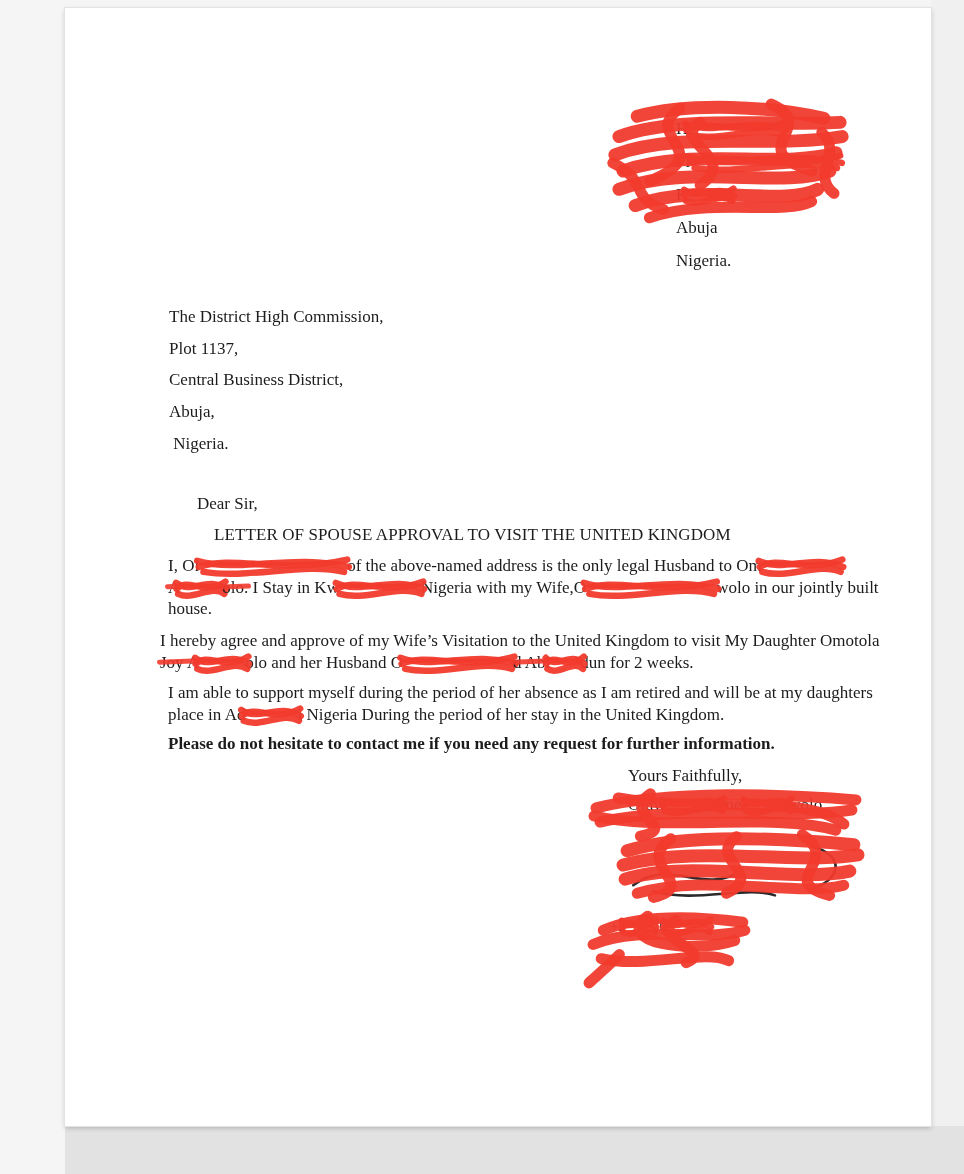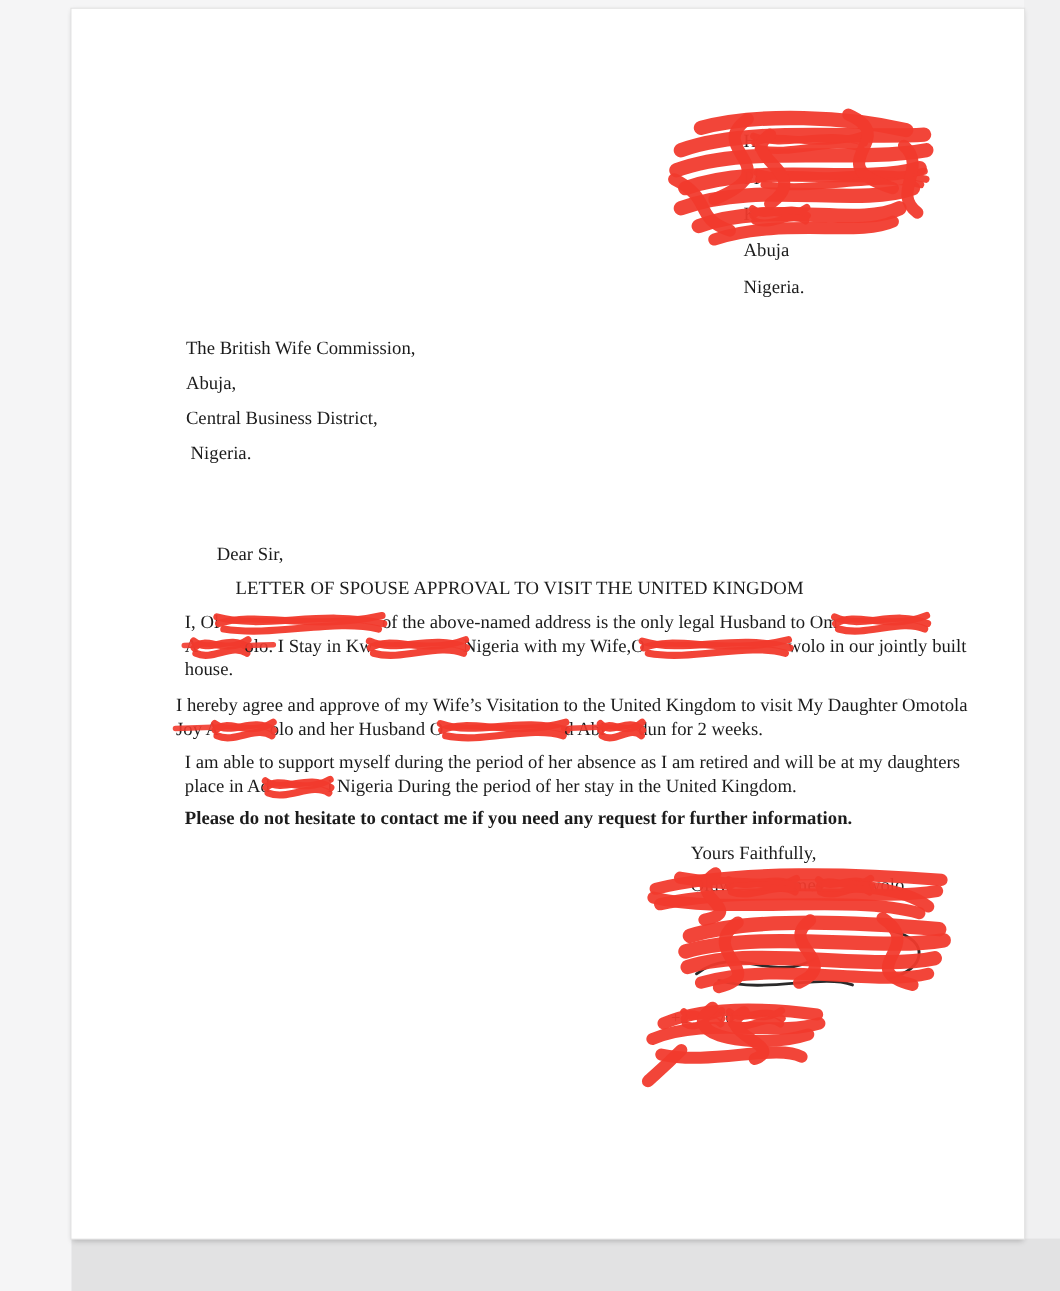--- a/index.html
+++ b/index.html
@@ -78,23 +78,24 @@
       <path class="w12" d="M26 108 C90 84 170 110 206 92"></path>
       <path class="w10" d="M70 12 C30 40 110 55 40 84"></path>
       <path class="w10" d="M160 8 C210 30 130 52 200 74"></path>
       <path class="w10" d="M90 26 C60 46 130 60 90 88"></path>
       <path class="w10" d="M40 120 C100 100 170 118 200 104"></path>
       <path class="w10" d="M4 66 C40 84 20 100 54 112"></path>
       <path class="w10" d="M210 36 C232 56 198 78 222 96"></path>
     </svg>
 
     <div class="abs addr-recipient">
-      <div class="line">The British Wife Commission,</div>
+      <div class="line">The District High Commission,</div>
+      <div class="line">Plot 1137,</div>
+      <div class="line">Central Business District,</div>
       <div class="line">Abuja,</div>
-      <div class="line">Central Business District,</div>
       <div class="line"> Nigeria.</div>
     </div>
 
     <div class="abs line salutation">Dear Sir,</div>
     <div class="abs line subject">LETTER OF SPOUSE APPROVAL TO VISIT THE UNITED KINGDOM</div>
 
     <div class="abs para-1">
       <div class="line"><span>I, Ol</span><span class="redact" style="width: 148px;"><svg class="scrib" viewBox="0 0 100 22" preserveAspectRatio="none">
               <path d="M3 13 C 25 3, 55 19, 97 7"></path>
               <path d="M2 8 C 30 18, 62 2, 98 13"></path>

